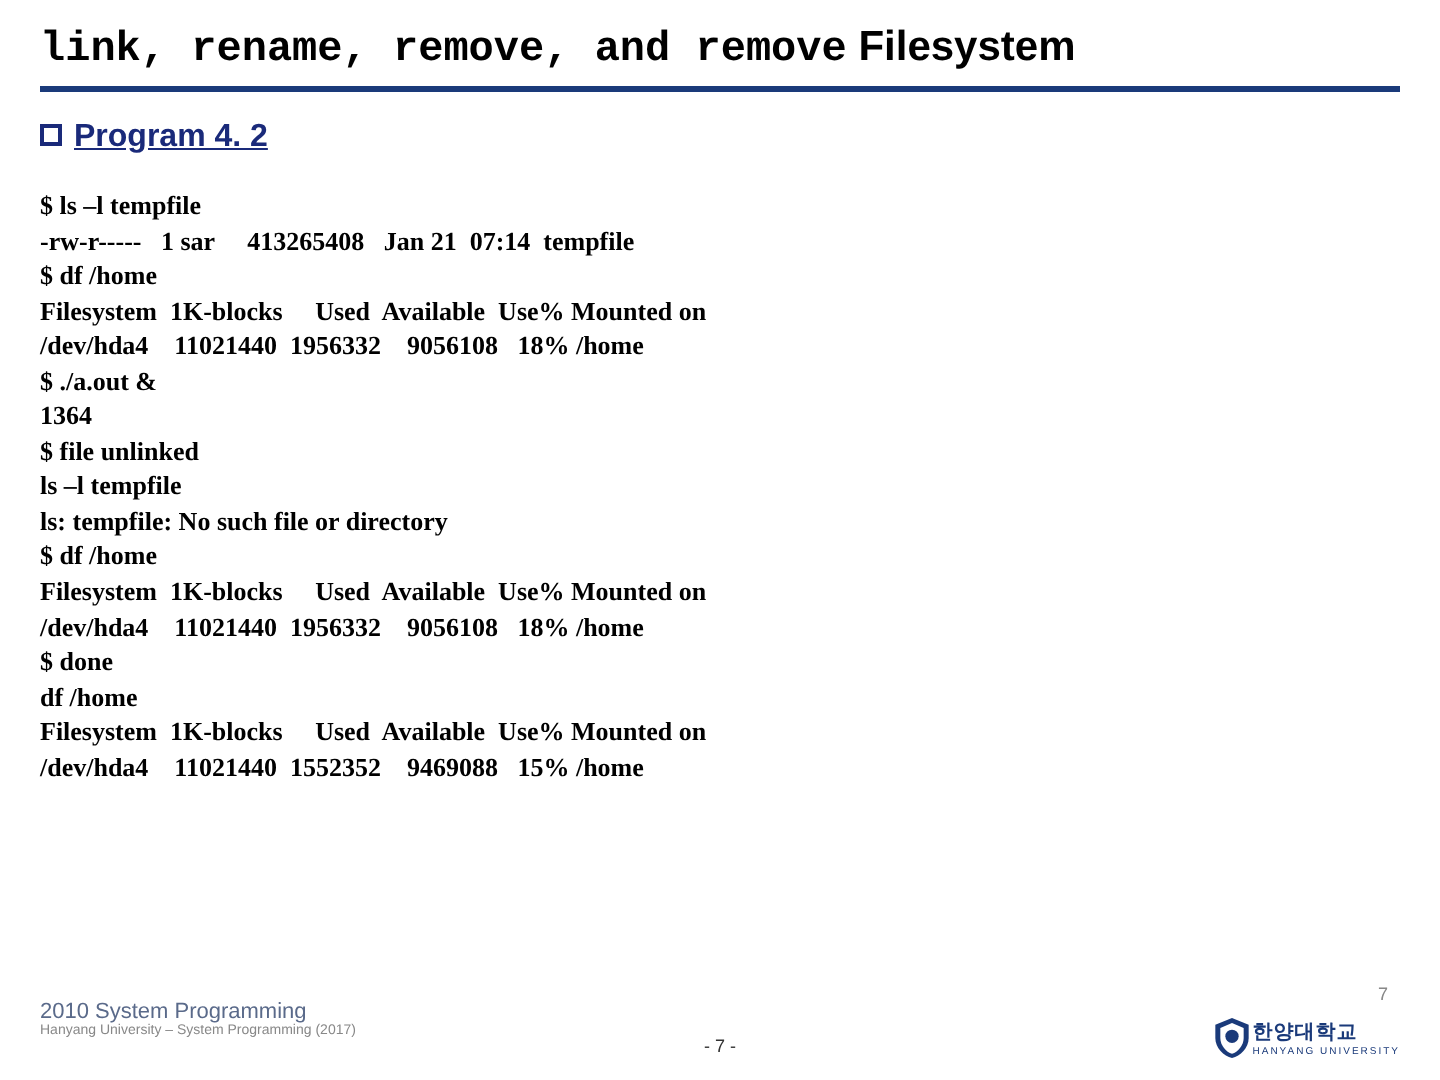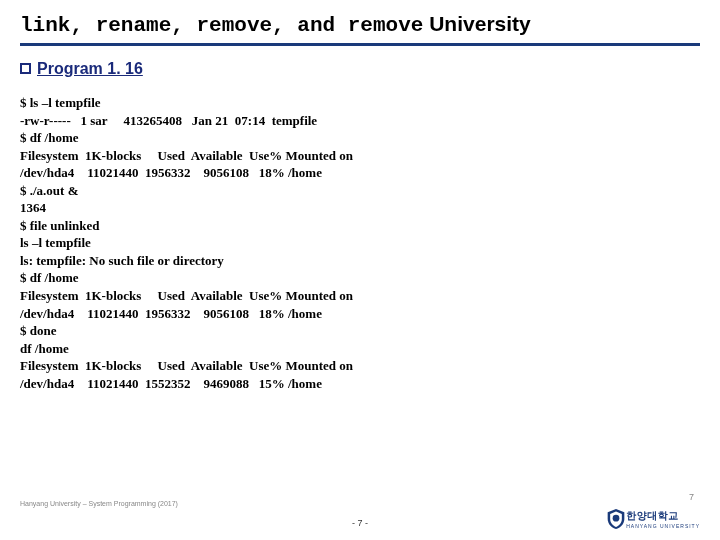--- a/index.html
+++ b/index.html
@@ -107,25 +107,25 @@
     font-size: 9px;
     color: #888;
   }
 </style>
 </head>
 <body>
 
 <div class="slide">
 
   <div class="title">
-    <span class="fn">link</span><span>, </span><span class="fn">rename</span><span>, </span><span class="fn">remove</span><span>, and </span><span class="fn">remove</span><span class="plain"> University</span>
+    <span class="fn">link</span><span>, </span><span class="fn">rename</span><span>, </span><span class="fn">remove</span><span>, and </span><span class="fn">remove</span><span class="plain"> Filesystem</span>
   </div>
 
   <div class="subhead">
-    <span class="bullet"></span><span>Program 1. 16</span>
+    <span class="bullet"></span><span>Program 4. 2</span>
   </div>
 
   <div class="terminal">$ ls –l tempfile
 -rw-r-----   1 sar     413265408   Jan 21  07:14  tempfile
 $ df /home
 Filesystem  1K-blocks     Used  Available  Use% Mounted on
 /dev/hda4    11021440  1956332    9056108   18% /home
 $ ./a.out &amp;
 1364
 $ file unlinked
@@ -133,20 +133,21 @@
 ls: tempfile: No such file or directory
 $ df /home
 Filesystem  1K-blocks     Used  Available  Use% Mounted on
 /dev/hda4    11021440  1956332    9056108   18% /home
 $ done
 df /home
 Filesystem  1K-blocks     Used  Available  Use% Mounted on
 /dev/hda4    11021440  1552352    9469088   15% /home</div>
 
   <div class="footer">
+    <div class="footer-left">2010 System Programming</div>
     <div class="footer-small">Hanyang University – System Programming (2017)</div>
     <div class="footer-page">- 7 -</div>
     <div class="pagecorner">7</div>
     <div class="footer-logo">
       <svg class="logo-shield" viewBox="0 0 24 26">
         <path d="M12 1 L22 5 L22 13 C22 19 17 24 12 25 C7 24 2 19 2 13 L2 5 Z" fill="#1a3a7a"></path>
         <path d="M12 4 L19 7 L19 13 C19 17.5 15.5 21.5 12 22.5 C8.5 21.5 5 17.5 5 13 L5 7 Z" fill="#fff"></path>
         <circle cx="12" cy="12" r="4" fill="#1a3a7a"></circle>
       </svg>
       <div>

